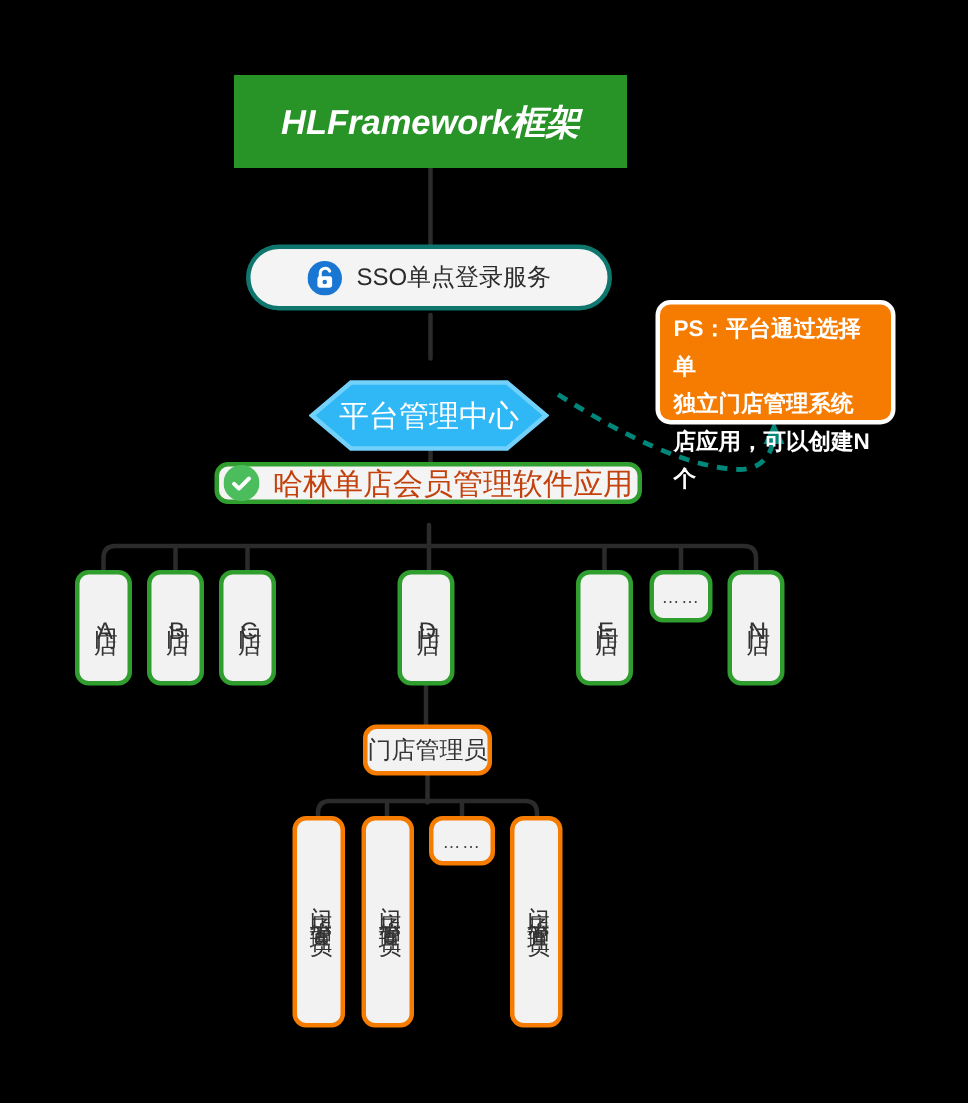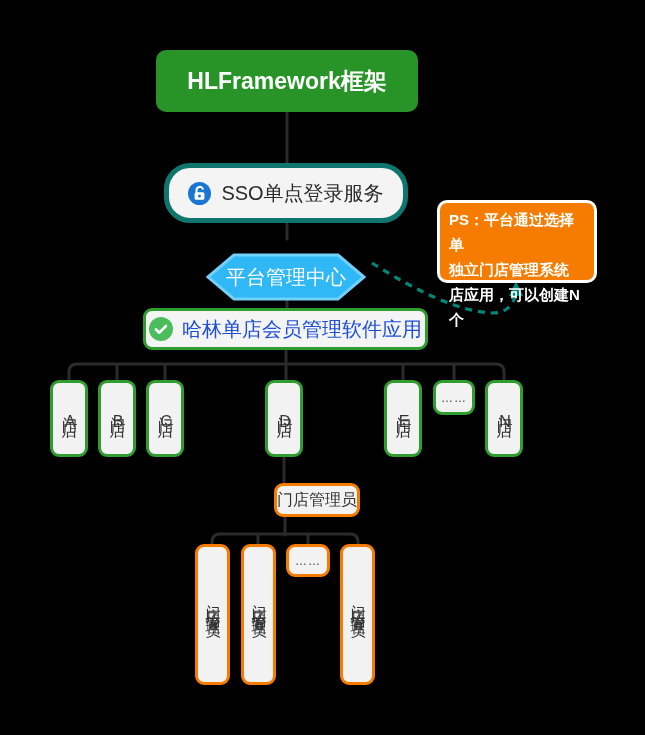--- a/index.html
+++ b/index.html
@@ -6,66 +6,66 @@
   body{
     width:645px;height:735px;position:relative;overflow:hidden;
     background:#000;
     font-family:"Liberation Sans","DejaVu Sans",sans-serif;
   }
   .abs{position:absolute;box-sizing:border-box;}
   #connector-layer{position:absolute;left:0;top:0;width:645px;height:735px;pointer-events:none;}
 
   .title-box{
     left:156px;top:50px;width:262px;height:62px;
-    background:#289428;border-radius:10px;
+    background:#289428;border-radius:0;
     display:flex;align-items:center;justify-content:center;
-    color:#fff;font-size:23px;font-weight:bold;z-index:2;
+    color:#fff;font-size:23px;font-weight:bold;z-index:2;font-style:italic;
   }
   .sso-pill{
-    left:164px;top:163px;width:244px;height:60px;
-    background:#f4f4f4;border:5px solid #0f766e;border-radius:26px;
+    left:164px;top:163px;width:244px;height:44px;
+    background:#f4f4f4;border:3px solid #0f766e;border-radius:26px;
     display:flex;align-items:center;justify-content:center;gap:10px;
-    color:#2b2b2b;font-size:20px;z-index:2;
+    color:#2b2b2b;font-size:16px;z-index:2;
   }
   .hex-wrap{left:206px;top:237px;width:160px;height:48px;z-index:2;margin-top:16px;}
   .hex-label{
     position:absolute;left:0;top:0;width:100%;height:100%;
     display:flex;align-items:center;justify-content:center;
     color:#fff;font-size:20px;
   }
   .ps-note{
     left:437px;top:200px;width:160px;height:83px;
     background:#f57c00;border:3px solid #fff;border-radius:10px;
     color:#fff;font-size:15px;font-weight:bold;line-height:25px;
     padding:4px 9px;z-index:2;
   }
   .app-box{
-    left:143px;top:308px;width:285px;height:42px;
+    left:143px;top:308px;width:285px;height:28px;
     background:#f4f4f4;border:3px solid #2f9e2f;border-radius:9px;
     display:flex;align-items:center;justify-content:center;gap:9px;
-    color:#1d4ed8;font-size:20px;z-index:2;
+    color:#c2410c;font-size:20px;z-index:2;
   }
   .store-box{
     top:380px;width:38px;height:77px;
     background:#f2f2f2;border:3px solid #2f9e2f;border-radius:9px;
     display:flex;align-items:center;justify-content:center;
     writing-mode:vertical-lr;text-orientation:upright;letter-spacing:5px;
     color:#333;font-size:16px;z-index:2;
   }
   .row-dots-box{
     left:433px;top:380px;width:42px;height:35px;
     background:#f2f2f2;border:3px solid #2f9e2f;border-radius:9px;
     display:flex;align-items:center;justify-content:center;
     color:#444;font-size:12px;letter-spacing:1px;z-index:2;
   }
   .manager-box{
     left:242px;top:483px;width:86px;height:34px;
     background:#f2f2f2;border:3px solid #f57c00;border-radius:9px;
     display:flex;align-items:center;justify-content:center;
-    color:#333;font-size:16px;z-index:2;margin-left:32px;
+    color:#333;font-size:16px;z-index:2;
   }
   .sub-box{
     top:544px;width:35px;height:141px;
     background:#f2f2f2;border:3px solid #f57c00;border-radius:9px;
     display:flex;align-items:center;justify-content:center;
     writing-mode:vertical-lr;text-orientation:upright;letter-spacing:4px;
     color:#333;font-size:15px;z-index:2;
   }
   .sub-dots-box{
     left:286px;top:544px;width:44px;height:33px;

